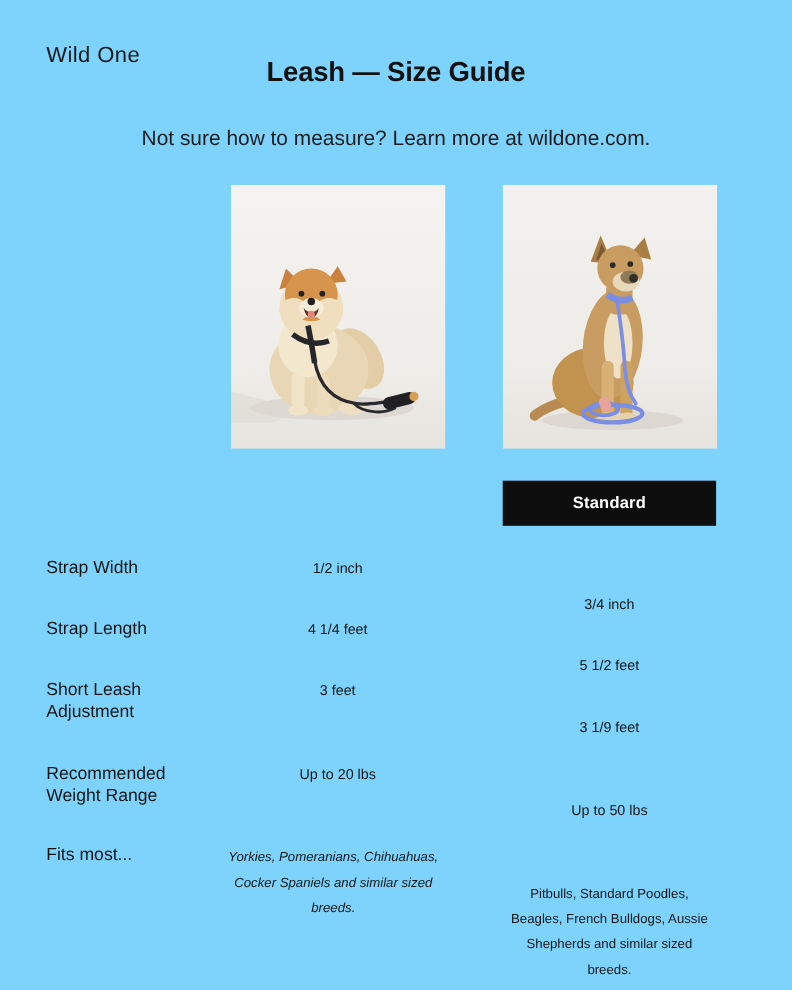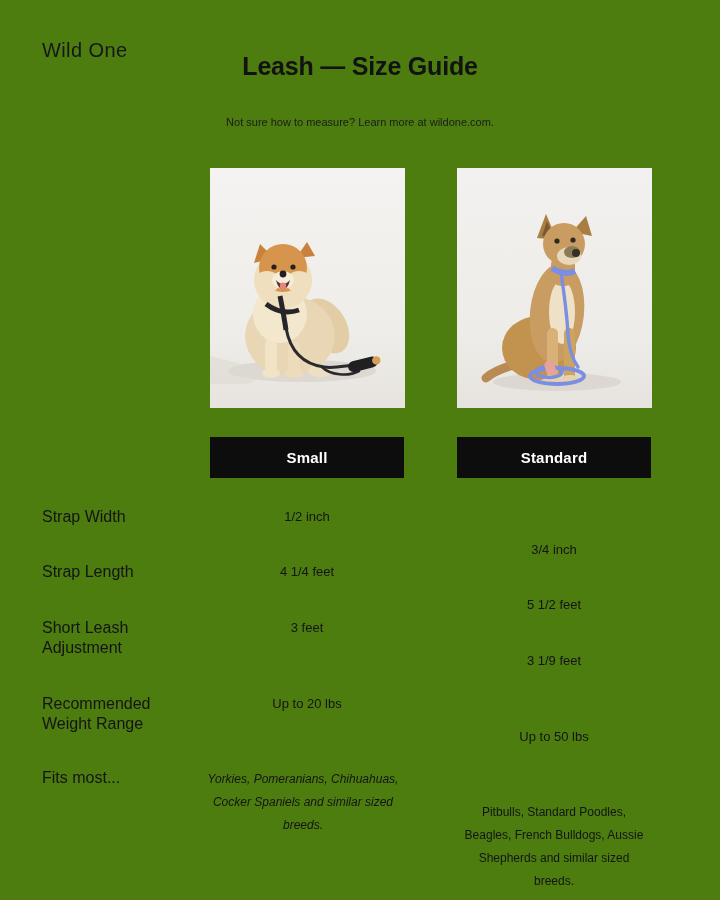--- a/index.html
+++ b/index.html
@@ -1,35 +1,35 @@
 <!DOCTYPE html>
 <html><head>
 <meta charset="utf-8">
 <style>
   html,body { margin:0; padding:0; background:#ffffff; }
   .page {
     position:relative; width:720px; height:900px; margin:0 auto;
-    background:#4d7c0f; color:#141414; overflow:hidden;
+    background:#7dd3fc; color:#141414; overflow:hidden;
     font-family:"Liberation Sans", sans-serif;
   }
   .logo {
     position:absolute; left:42px; top:39px;
     font-size:20px; letter-spacing:.4px; color:#17171a;
   }
   .title {
     position:absolute; left:0; right:0; top:52px; text-align:center;
     font-size:25px; font-weight:bold; letter-spacing:-.2px; color:#121212;
   }
   .tagline {
     position:absolute; left:0; right:0; top:100px; text-align:center;
     font-size:13px; font-weight:bold; color:#161616;
   }
   .help {
     position:absolute; left:0; right:0; top:116px; text-align:center;
-    font-size:11px; color:#1c1c1c;
+    font-size:19px; color:#1c1c1c;
   }
   .photo {
     position:absolute; top:168px; width:195px; height:240px;
   }
   .photo.col-small { left:210px; }
   .photo.col-standard { left:457px; }
   .photo svg { display:block; width:100%; height:100%; }
   .size-btn {
     position:absolute; top:437px; width:194px; height:41px;
     background:#0d0d0d; color:#ffffff; border:none;
@@ -138,21 +138,20 @@
       <circle cx="100" cy="73" r="2.6" fill="#2c2824"></circle>
       <circle cx="116" cy="72" r="2.6" fill="#2c2824"></circle>
       <path d="M95,100 q12,8 23,3" stroke="#7b8ee2" stroke-width="6" fill="none"></path>
       <path d="M104,105 c4,26 6,43 7,61 c1,16 5,26 10,33" stroke="#7b8ee2" stroke-width="3.4" fill="none" stroke-linecap="round"></path>
       <ellipse cx="100" cy="208" rx="27" ry="8" fill="none" stroke="#7b8ee2" stroke-width="4"></ellipse>
       <ellipse cx="92" cy="204" rx="13" ry="5.5" fill="none" stroke="#7b8ee2" stroke-width="3.5"></ellipse>
       <rect x="88" y="193" width="10" height="13" rx="4" fill="#e7a29c" transform="rotate(-18 93 199)"></rect>
     </svg>
   </div>
 
-  <button class="size-btn col-small">Small</button>
   <button class="size-btn col-standard">Standard</button>
 
   <div class="row" style="top:507px">
     <div class="label">Strap Width</div>
     <div class="val col-small">1/2 inch</div>
     <div class="val col-standard">3/4 inch</div>
   </div>
 
   <div class="row" style="top:562px">
     <div class="label">Strap Length</div>

